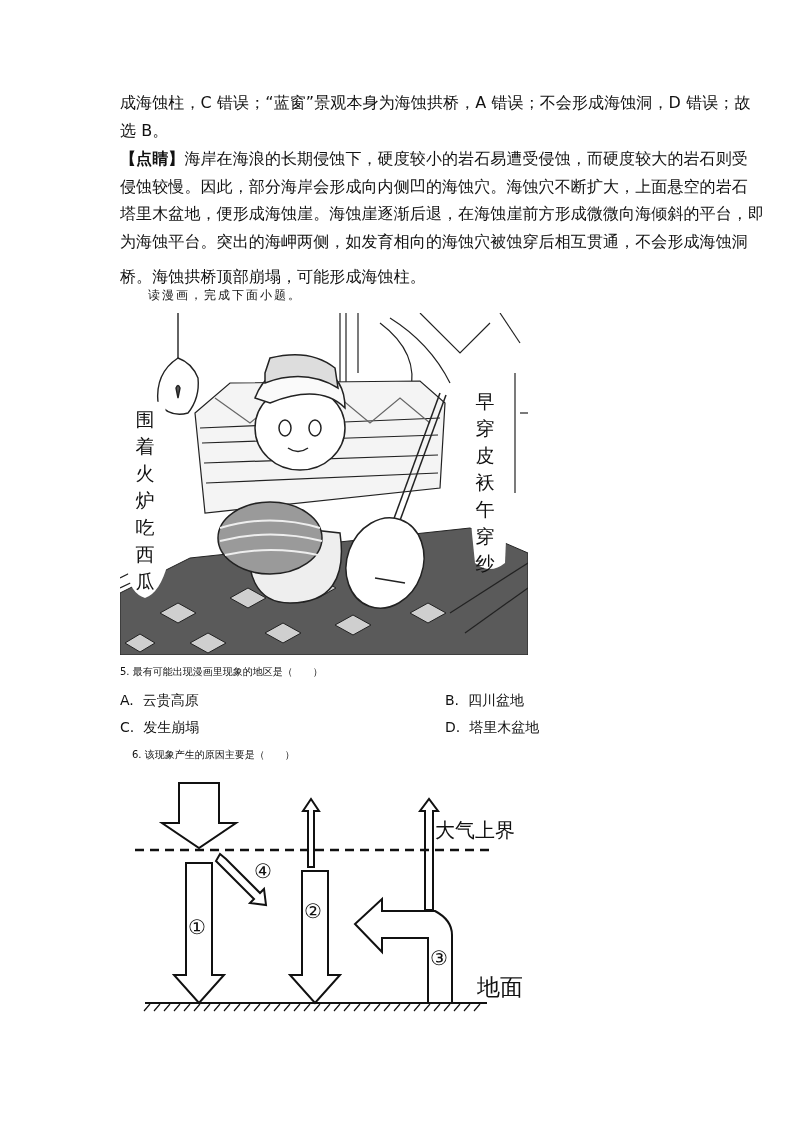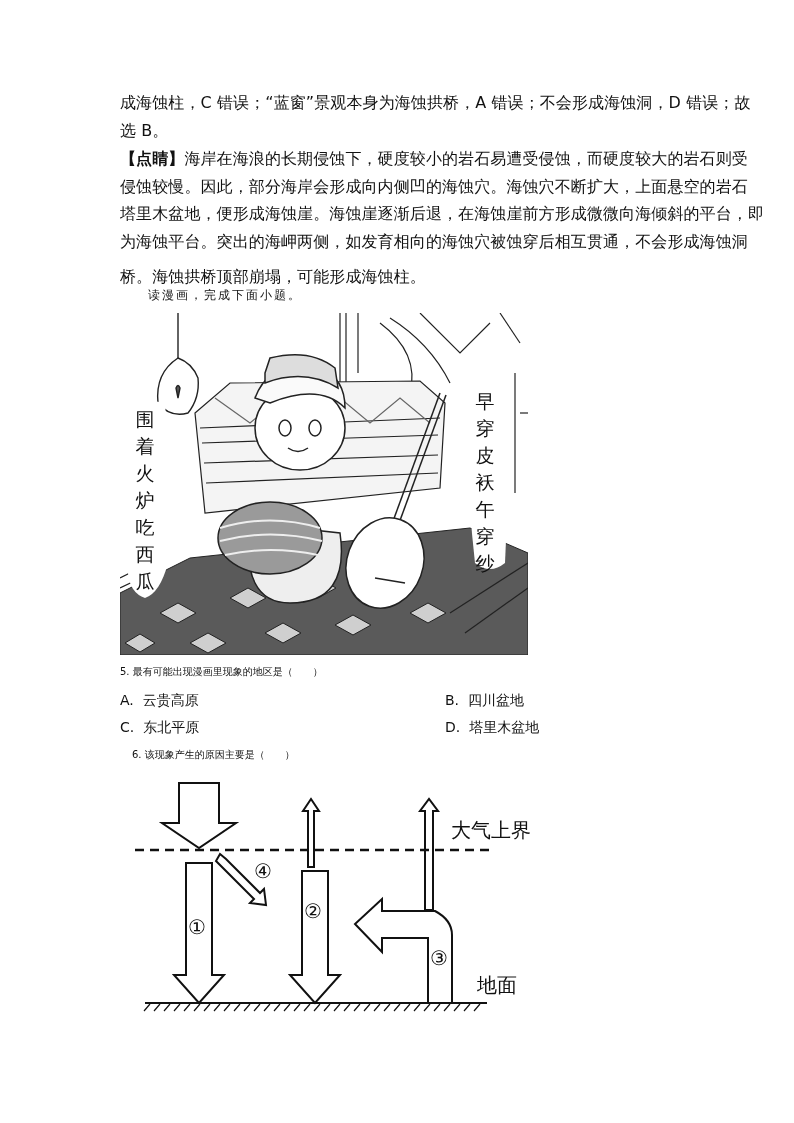--- a/index.html
+++ b/index.html
@@ -137,21 +137,21 @@
 <div class="opt" style="left:120px; top:690px;">
   <span>A.</span>&nbsp;
   <span>云贵高原</span>
 </div>
 <div class="opt" style="left:445px; top:690px;text-align:center;">
   <span>B.</span>&nbsp;
   <span>四川盆地</span>
 </div>
 <div class="opt" style="left:120px; top:717px;">
   <span>C.</span>&nbsp;
-  <span>东北平原</span>
+  <span>发生崩塌</span>
 </div>
 <div class="opt" style="left:445px; top:717px;">
   <span>D.</span>&nbsp;
   <span>塔里木盆地</span>
 </div>
 
 <div class="q" style="left:132px; top:745px;">
   <span>6.</span>
   <span>该现象产生的原因主要是（　　）</span>
 </div>
@@ -208,19 +208,19 @@
         <line x1="280" y1="229" x2="274" y2="236"></line>
       <line x1="290" y1="229" x2="284" y2="236"></line>
         <line x1="300" y1="229" x2="294" y2="236"></line>
         <line x1="310" y1="229" x2="304" y2="236"></line>
       <line x1="320" y1="229" x2="314" y2="236"></line>
         <line x1="330" y1="229" x2="324" y2="236"></line>
         <line x1="340" y1="229" x2="334" y2="236"></line>
       <line x1="350" y1="229" x2="344" y2="236"></line>
     </g>
   </svg>
-  <div style="position:absolute; left:321px; top:42px; font-size:20px; font-family:'DejaVu Serif', serif;">大气上界</div>
-  <div style="position:absolute; left:347px; top:197px; font-size:20px; font-family:'DejaVu Serif', serif;">地面</div>
+  <div style="position:absolute; left:305px; top:42px; font-size:20px; font-family:'DejaVu Serif', serif;">大气上界</div>
+  <div style="position:absolute; left:347px; top:197px; font-size:23px; font-family:'DejaVu Serif', serif;">地面</div>
   <div style="position:absolute; left:58px; top:140px; font-size:20px; font-family:'DejaVu Serif', serif;">①</div>
   <div style="position:absolute; left:174px; top:124px; font-size:20px; font-family:'DejaVu Serif', serif;">②</div>
   <div style="position:absolute; left:300px; top:171px; font-size:20px; font-family:'DejaVu Serif', serif;">③</div>
   <div style="position:absolute; left:124px; top:84px; font-size:20px; font-family:'DejaVu Serif', serif;">④</div>
 </div>
 
 </body></html>

